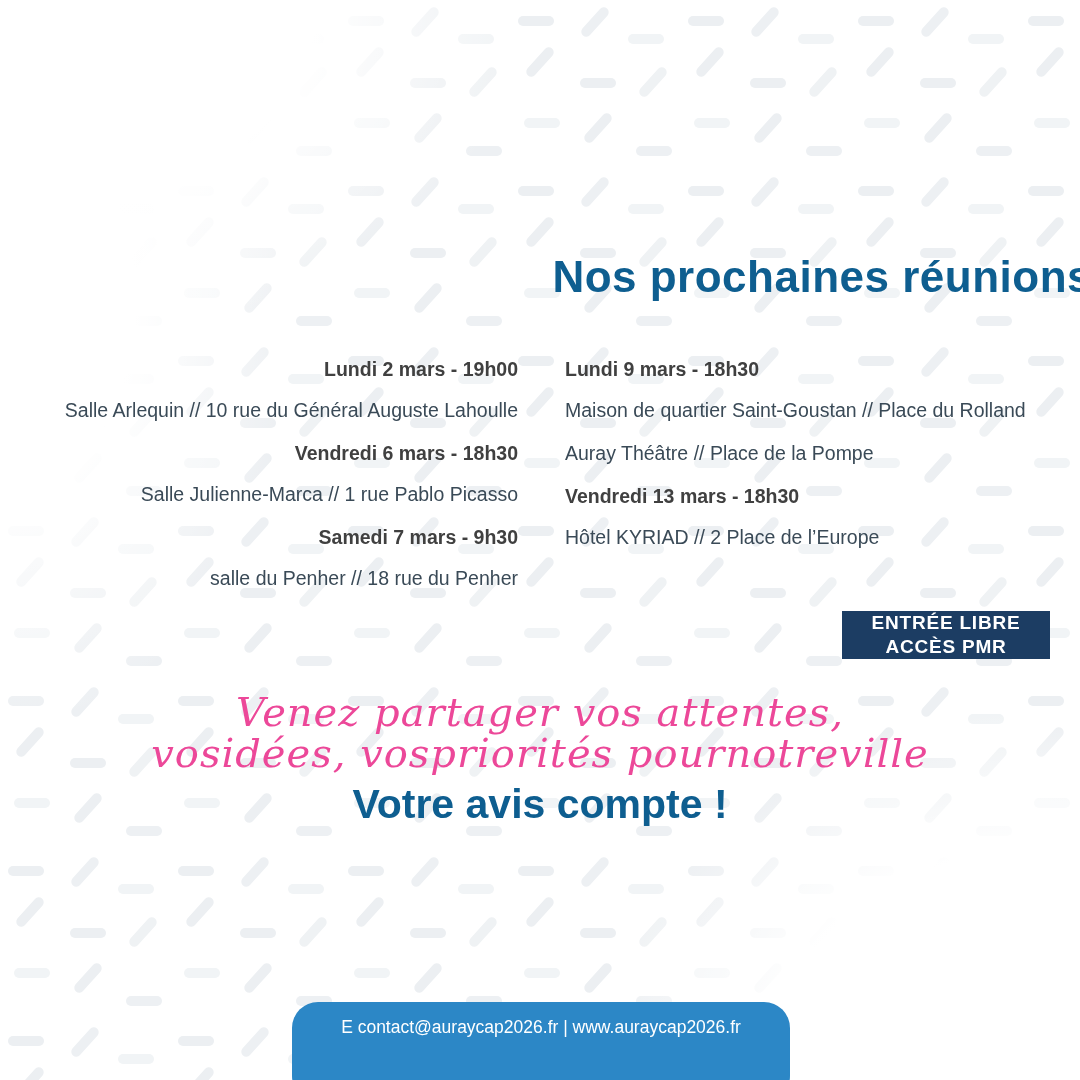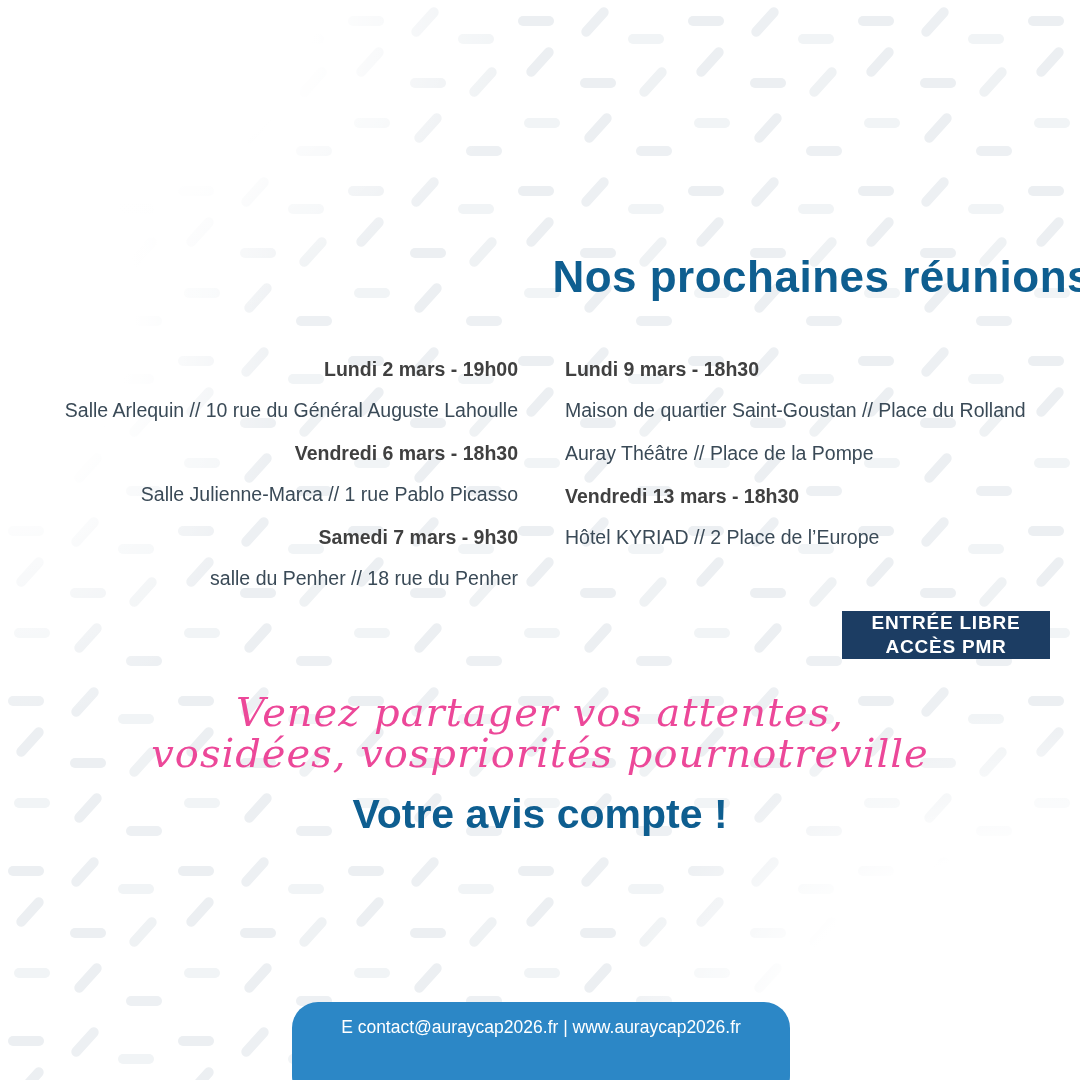--- a/index.html
+++ b/index.html
@@ -44,21 +44,21 @@
     text-align: center; font-weight: 700; font-size: 19px;
     line-height: 24px; letter-spacing: 0.8px;
   }
 
   .tagline { top: 692px; left: 0; width: 100%; text-align: center; }
   .script {
     font-family: "DejaVu Serif", serif; font-style: italic;
     font-size: 40px; line-height: 41px; color: #ec4899; letter-spacing: 1px;
   }
   .emphasis {
-    margin-top: 17px; font-size: 41px; font-weight: 800; color: #0E5E90;
+    margin-top: 7px; font-size: 41px; font-weight: 800; color: #0E5E90;
   }
 
   .footer {
     left: 292px; top: 1002px; width: 498px; height: 100px;
     background: #2C87C6; border-radius: 26px;
     color: #ffffff; text-align: center;
     font-size: 17.5px; line-height: 25px;
     padding-top: 13px; box-sizing: border-box;
   }
 </style>

